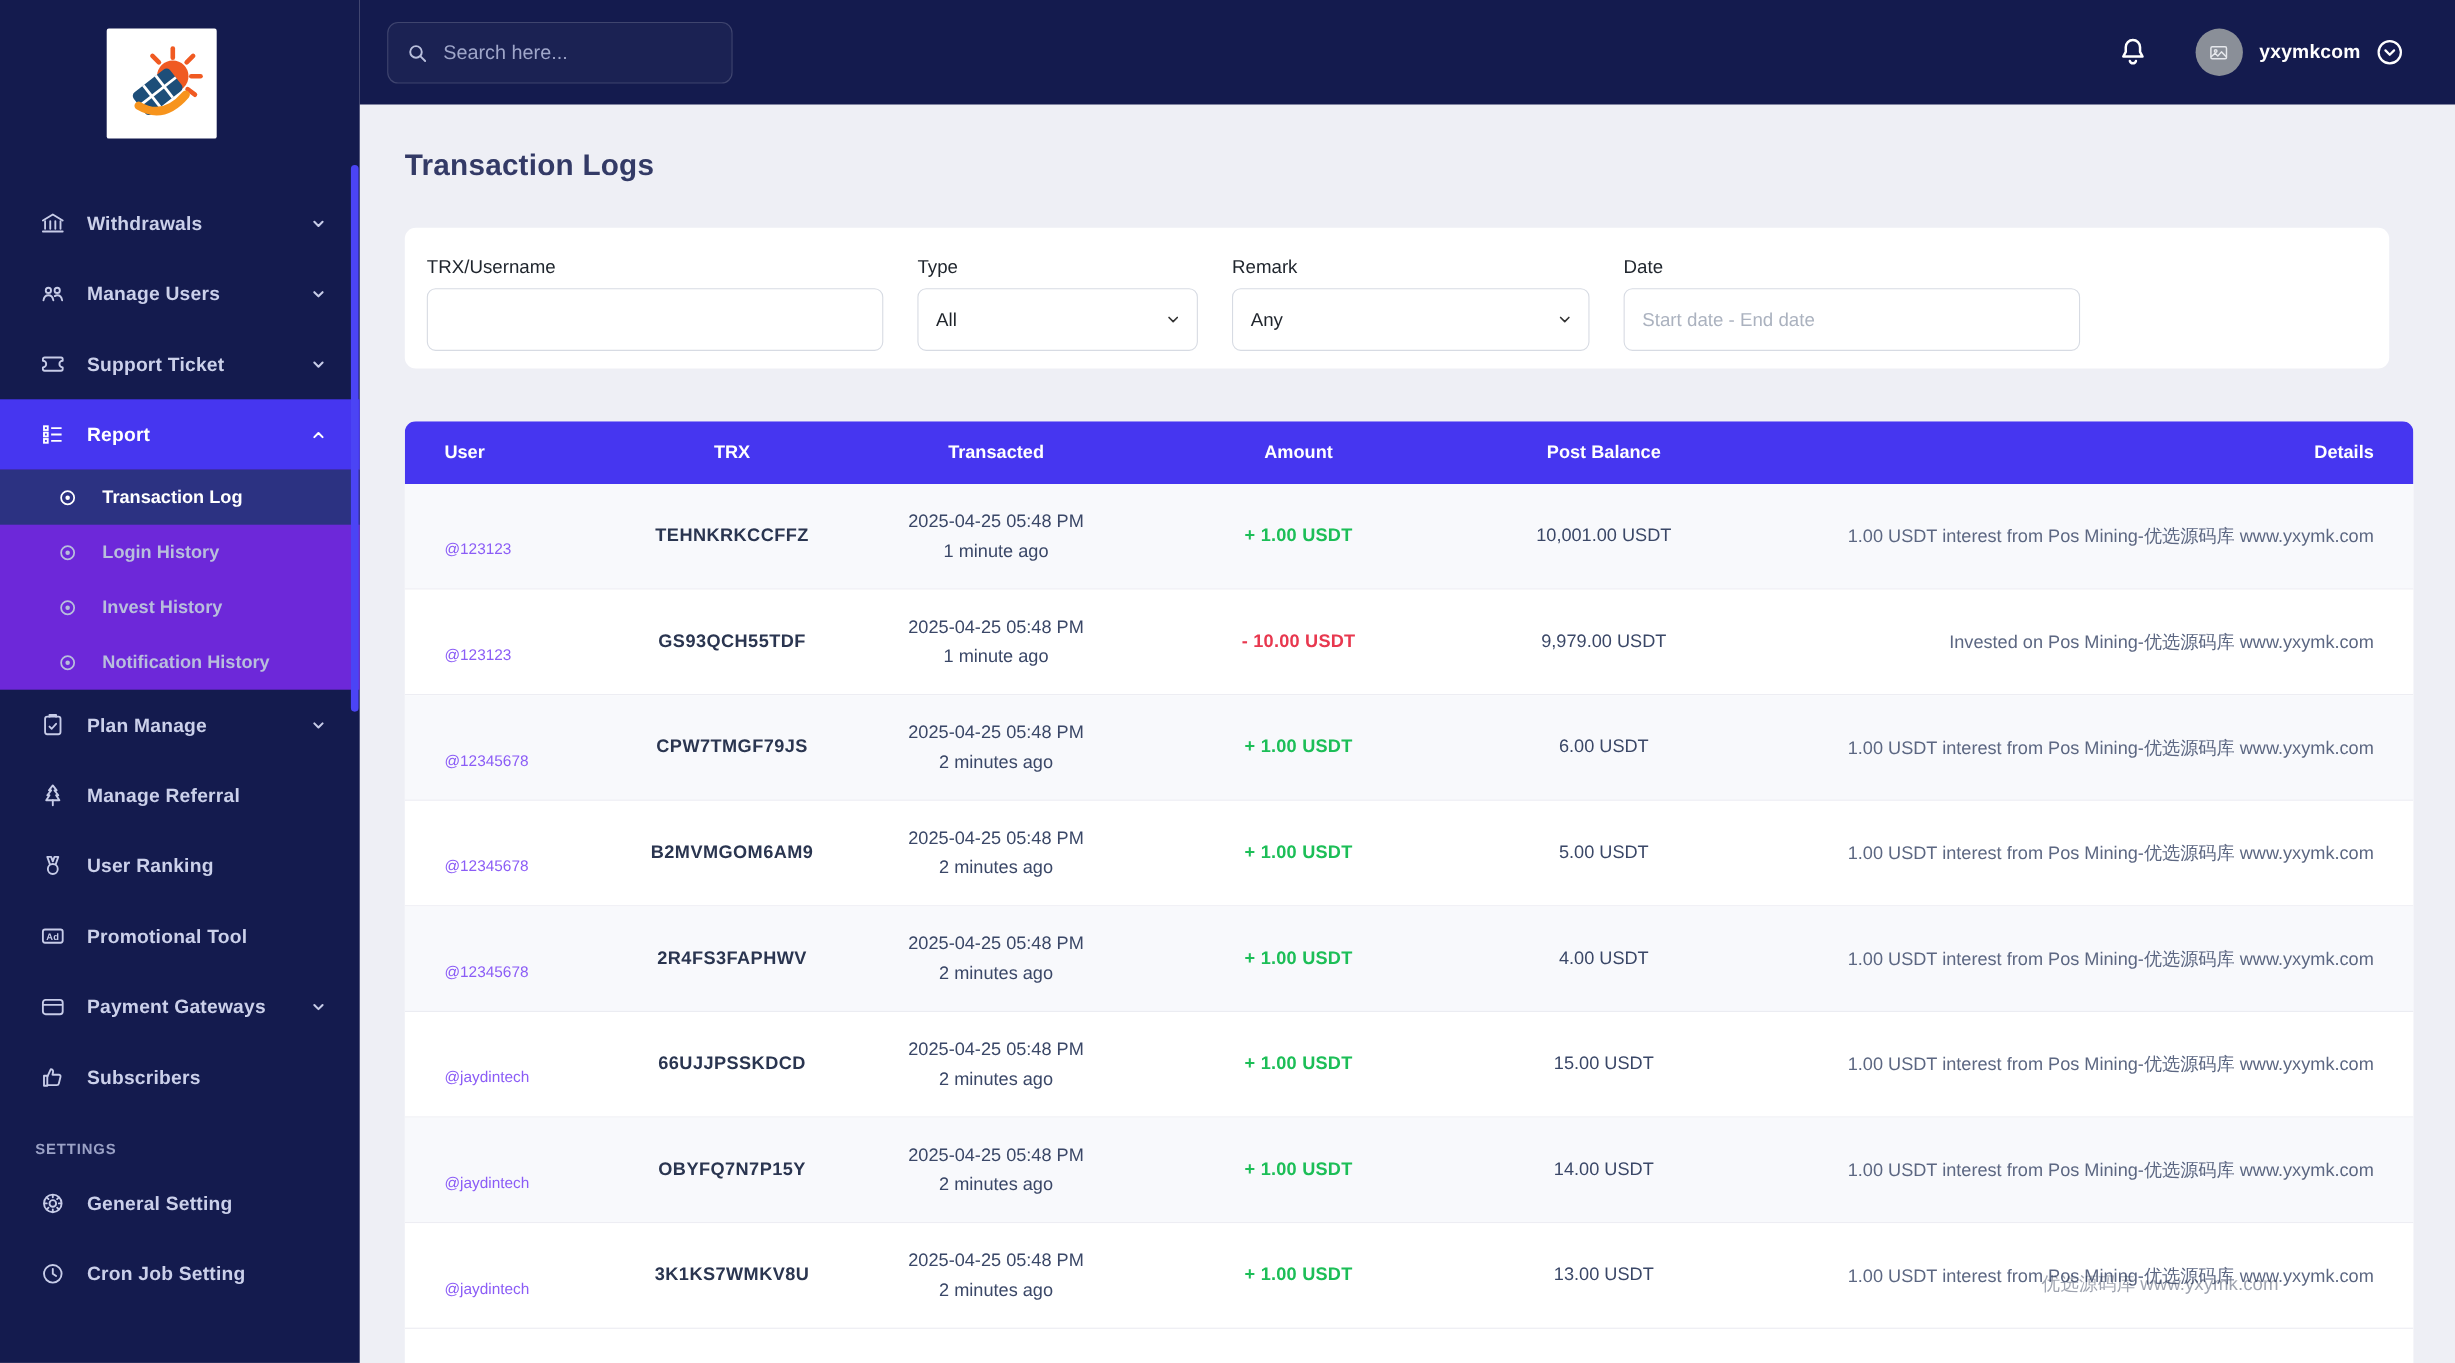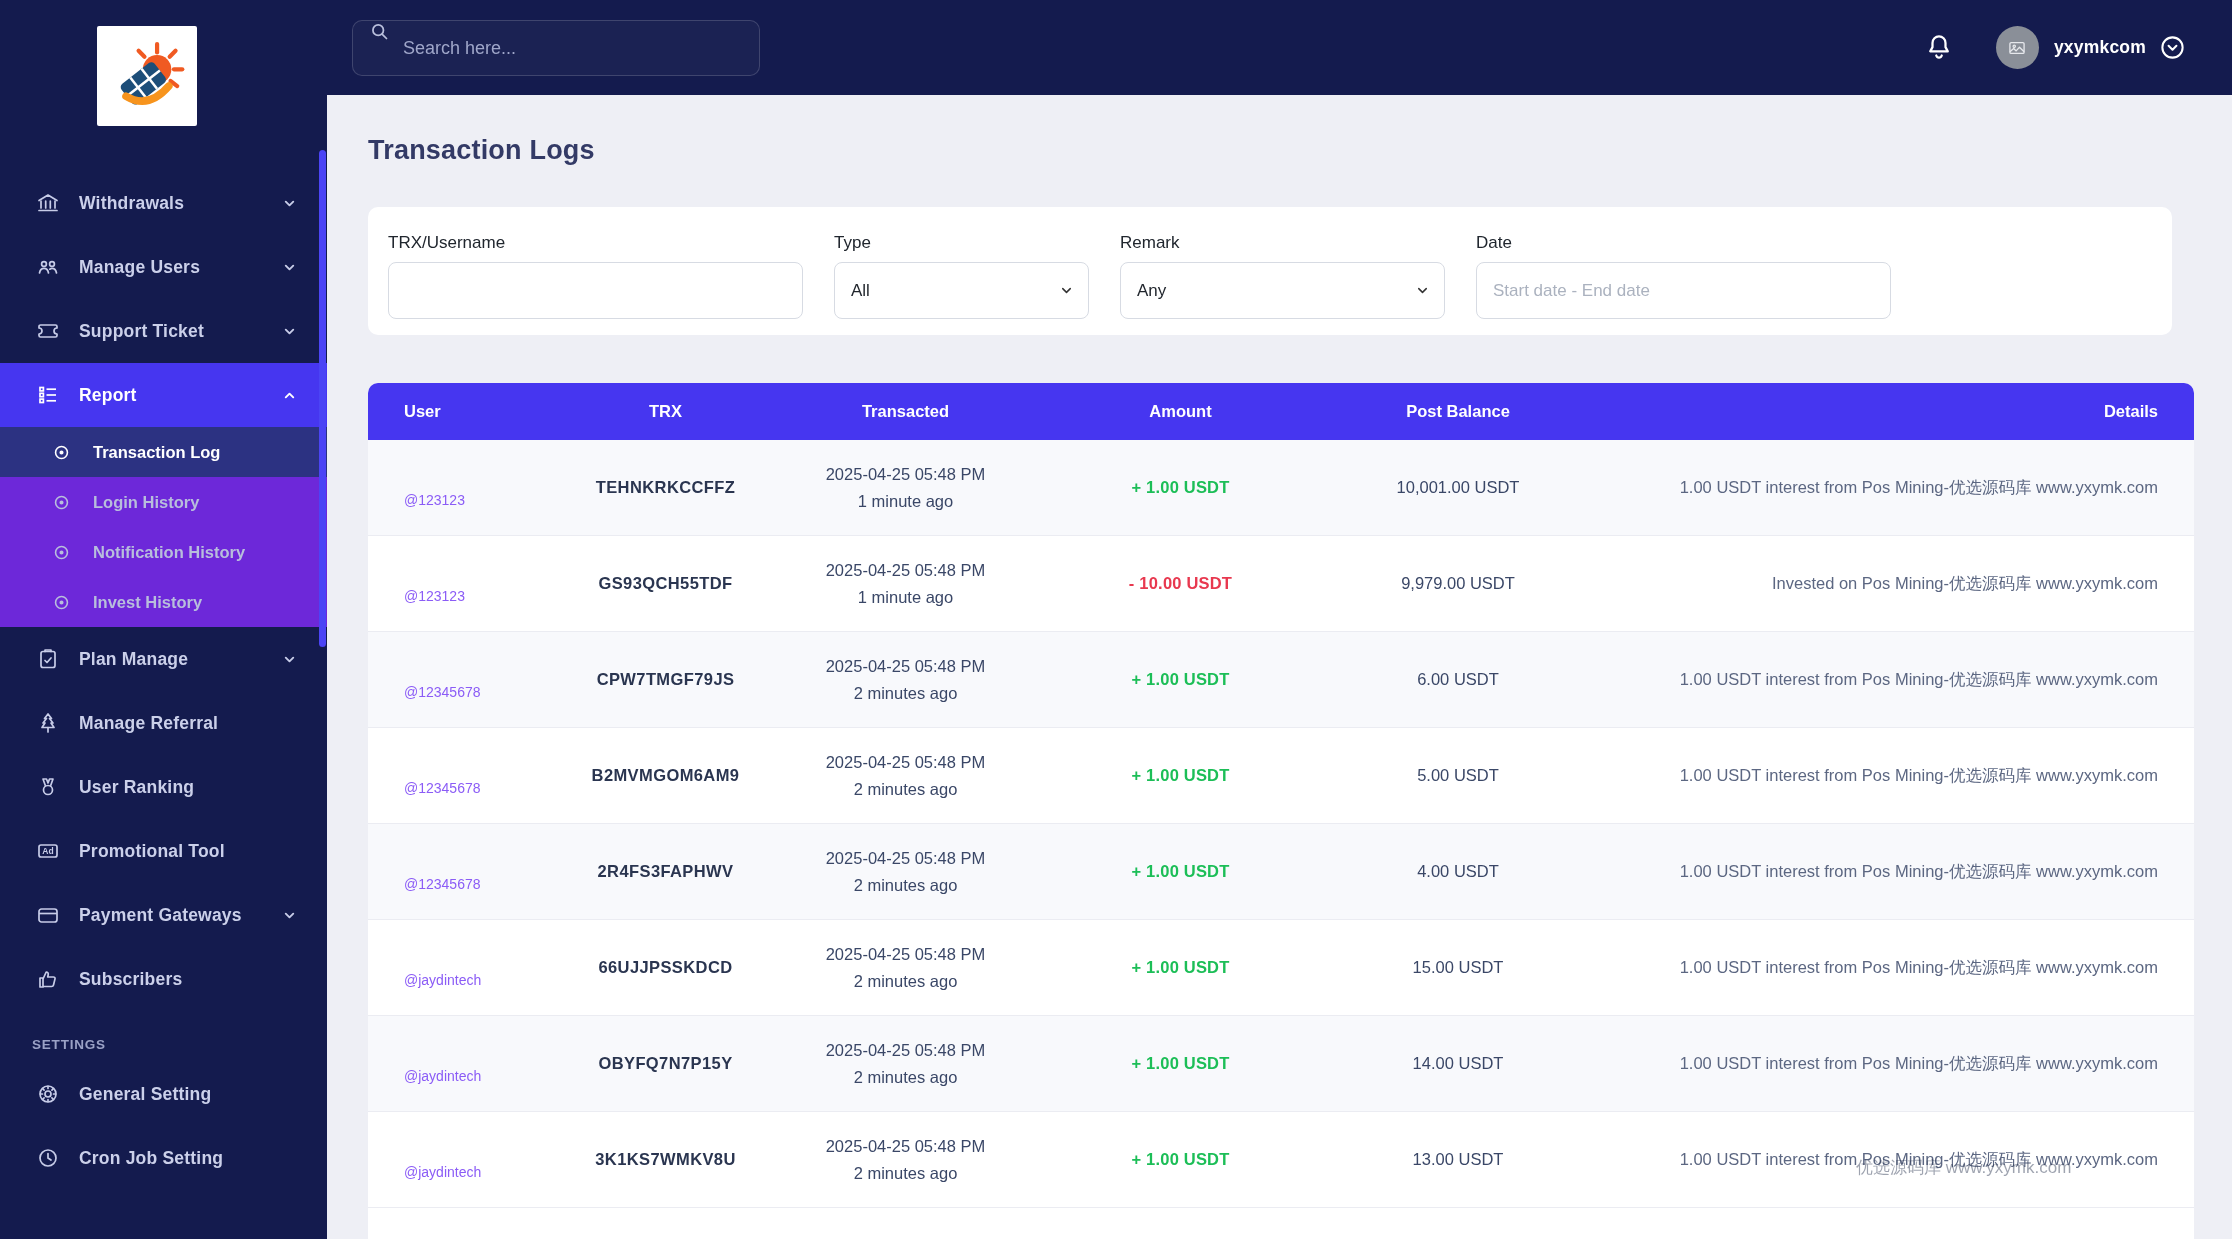--- a/index.html
+++ b/index.html
@@ -23,21 +23,21 @@
   .submenu { background:#6d28d9; }
   .submenu-item { height:50px; display:flex; align-items:center; padding:0 30px 0 52px; color:#B8BEDC; font-size:16.5px; font-weight:600; cursor:pointer; }
   .submenu-item .si-icon { width:19px; height:19px; margin-right:22px; color:#B8BEDC; flex:none; }
   .submenu-item.active { background:#2C3282; color:#FFFFFF; }
   .submenu-item.active .si-icon { color:#fff; }
   .section-label { margin:26px 0 10px 32px; color:#9BA2C6; font-size:13.5px; font-weight:700; letter-spacing:.8px; }
   .side-scrollthumb { position:absolute; right:1px; top:150px; width:7px; height:497px; background:#4B44F5; border-radius:4px; }
 
   
   .topbar { position:absolute; left:327px; top:0; right:0; height:95px; background:#141B4E; z-index:2; display:flex; align-items:center; }
-  .search-box { position:absolute; left:25px; top:20px; width:408px; height:56px; border:1px solid rgba(255,255,255,.16); background:rgba(255,255,255,.03); border-radius:10px; display:flex; padding:0 16px; }
+  .search-box { position:absolute; left:25px; top:20px; width:314px; height:56px; border:1px solid rgba(255,255,255,.16); background:rgba(255,255,255,.03); border-radius:10px; display:flex; align-items:center; padding:0 16px; }
   .search-box .s-icon { width:21px; height:21px; color:#B9BFDC; margin-right:13px; flex:none; }
   .search-box input { flex:1; background:transparent; border:none; outline:none; color:#C9CEE8; font-size:18px; font-family:inherit; }
   .search-box input::placeholder { color:#9FA6C9; }
   .top-right { margin-left:auto; display:flex; align-items:center; padding-right:46px; }
   .bell { width:30px; height:32px; color:#fff; cursor:pointer; }
   .avatar { width:43px; height:43px; border-radius:50%; background:#8A8F98; display:flex; align-items:center; justify-content:center; color:#E6E8EC; margin-left:42px; }
   .avatar svg { width:20px; height:20px; }
   .top-username { color:#fff; font-size:17.5px; font-weight:700; margin-left:15px; letter-spacing:.2px; }
   .chev-circle { width:27px; height:27px; color:#fff; margin-left:13px; cursor:pointer; }
 
@@ -184,30 +184,30 @@
           </span>
         <span>Login History</span>
       </div>
       <div class="submenu-item">
         <span class="si-icon">
             <svg viewBox="0 0 24 24" fill="none" stroke="currentColor" stroke-width="2">
               <circle cx="12" cy="12" r="7.5"></circle>
               <circle cx="12" cy="12" r="1.6" fill="currentColor"></circle>
             </svg>
           </span>
-        <span>Notification History</span>
+        <span>Invest History</span>
       </div>
       <div class="submenu-item">
         <span class="si-icon">
             <svg viewBox="0 0 24 24" fill="none" stroke="currentColor" stroke-width="2">
               <circle cx="12" cy="12" r="7.5"></circle>
               <circle cx="12" cy="12" r="1.6" fill="currentColor"></circle>
             </svg>
           </span>
-        <span>Invest History</span>
+        <span>Notification History</span>
       </div>
     </div>
 
     <div class="menu-item">
       <span class="mi-icon">
           <svg viewBox="0 0 24 24" fill="none" stroke="currentColor" stroke-width="1.7" stroke-linecap="round" stroke-linejoin="round">
             <rect x="5" y="4.5" width="14" height="16" rx="2"></rect>
             <path d="M9 4.5V3h6v1.5"></path>
             <path d="M9 13.5l2 2 4-4.5"></path>
           </svg>

